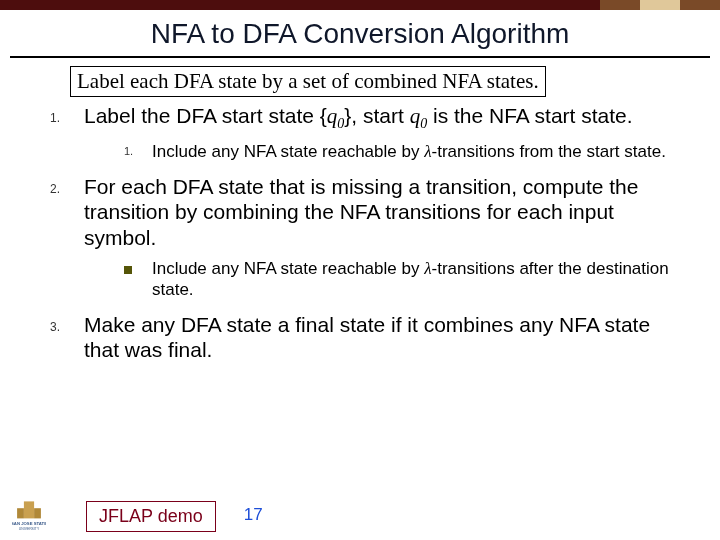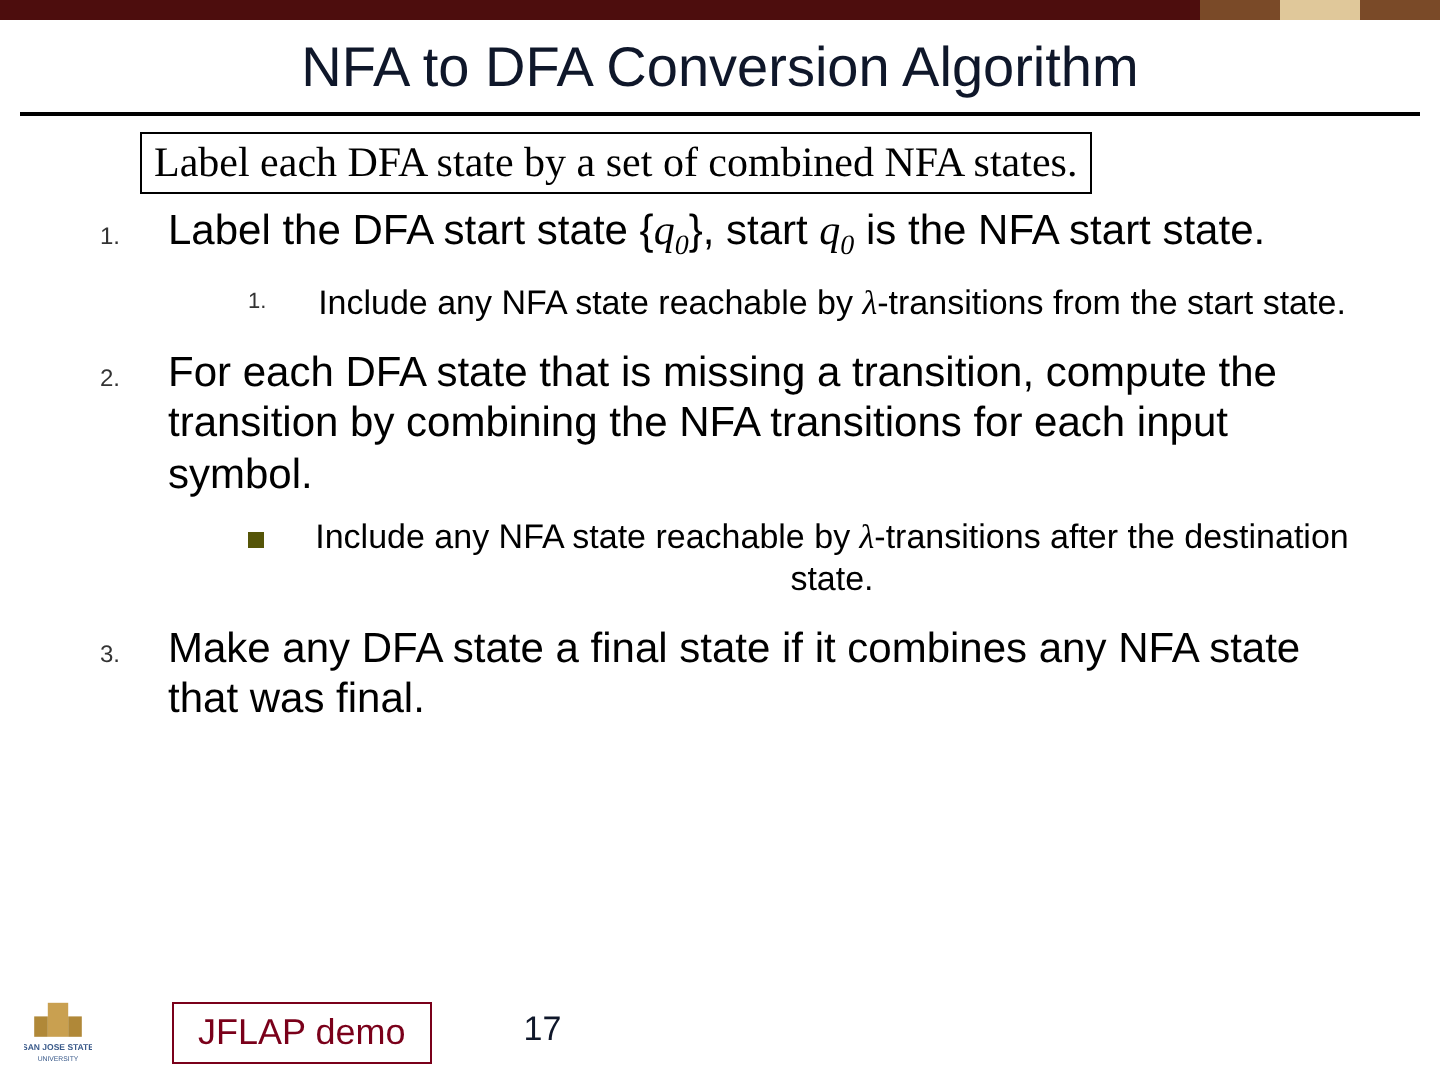--- a/index.html
+++ b/index.html
@@ -79,21 +79,20 @@
     display: inline-block;
     width: 8px;
     height: 8px;
     background: #555508;
     margin-top: 4px;
   }
   .sub .stext {
     font-size: 17px;
     line-height: 1.25;
     flex: 1;
-    text-align: center;
   }
   .italic { font-style: italic; font-family: "Times New Roman", serif; }
   .subnum { font-size: 14px; vertical-align: sub; font-style: italic; font-family: "Times New Roman", serif;}
   .footer {
     position: absolute;
     bottom: 6px;
     left: 0;
     width: 100%;
     display: flex;
     align-items: flex-end;
@@ -118,29 +117,28 @@
     line-height: 1.2;
     text-align: center;
     flex: 1;
   }
   .demo-box {
     border: 1.5px solid #7a001a;
     color: #7a001a;
     font-size: 18px;
     padding: 4px 12px;
     margin-left: 30px;
-    margin-right: 18px;
+    margin-right: 28px;
     flex-shrink: 0;
   }
   .pagenum {
     font-size: 17px;
-    color: #0f172a;
+    color: #1d4ed8;
     flex-shrink: 0;
     align-self: center;
-    margin-left: 28px;
   }
   .lambda { font-style: italic; font-family: "Times New Roman", serif; }
 </style>
 </head>
 <body>
 
 <div class="top-stripe">
   <div class="seg seg-dark"></div>
   <div class="seg seg-light"></div>
   <div class="seg seg-dark"></div>

